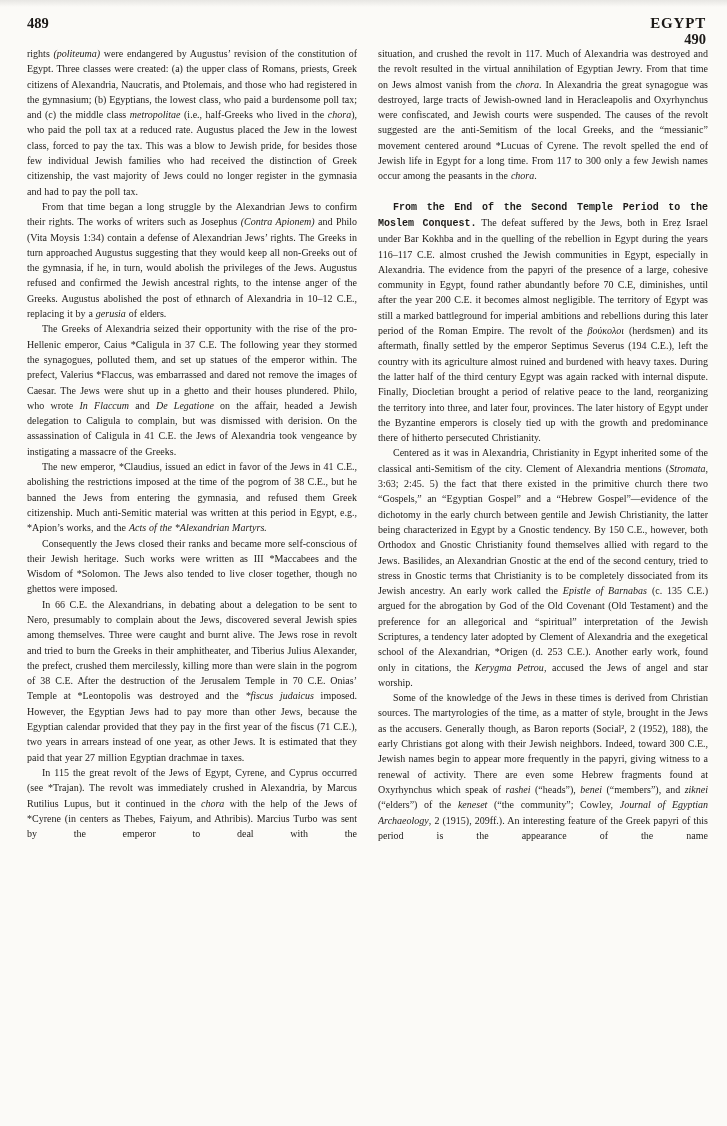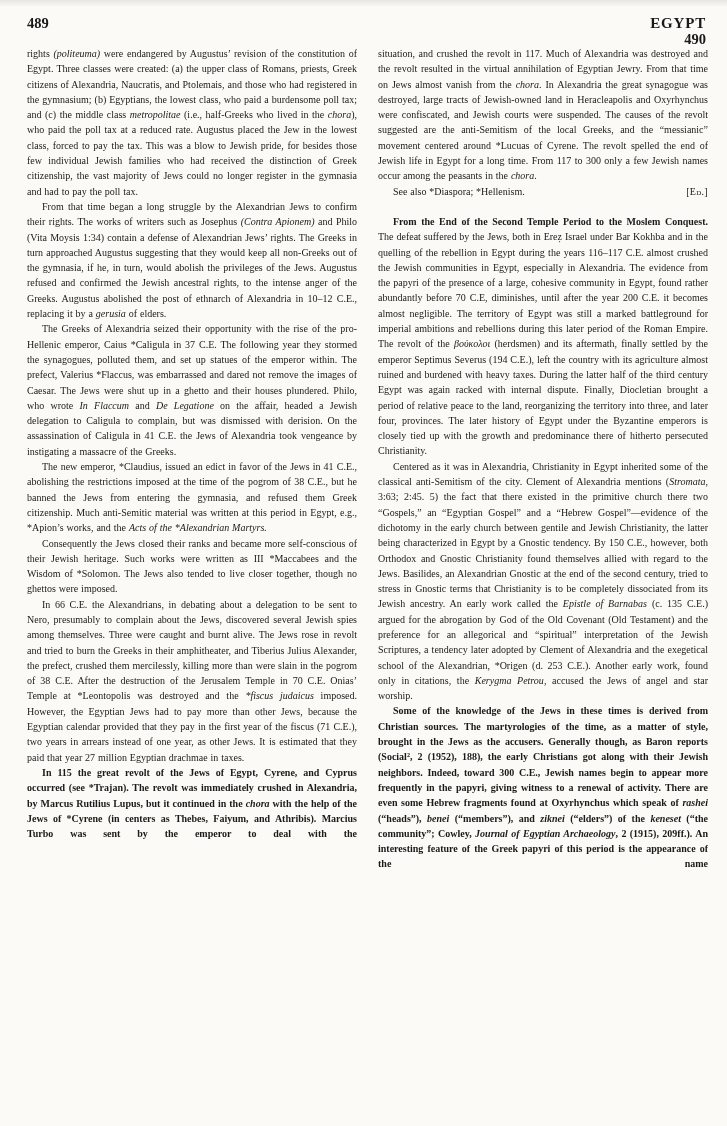--- a/index.html
+++ b/index.html
@@ -29,24 +29,24 @@
   }
   .col{
     width:330px;height:1066px;overflow:hidden;
     text-align:justify;
     font-size:10px;line-height:15.3px;
     word-spacing:0.04em;
   }
   .col p{margin:0;}
   .col p.indent{text-indent:15px;}
   .col p.space-before{margin-top:15px;}
-  .col p.justify-last{text-align-last:justify;font-weight:bold;}
+  .col p.justify-last{text-align-last:justify;}
   .col p.has-tag{position:relative;}
   .it{font-style:italic;}
-  .bd{font-weight:bold;}
+  .bd{font-weight:bold;font-family:Liberation Mono, monospace;}
   .ed-tag{
     position:absolute;right:0;top:0;
     font-variant:small-caps;letter-spacing:0.3px;
   }
 </style>
 </head>
 <body>
 
 <div class="page">
   <div class="page-header">
@@ -59,19 +59,18 @@
         <p><span>rights </span><span class="it">(politeuma)</span><span> were endangered by Augustus’ revision of the constitution of Egypt. Three classes were created: (a) the upper class of Romans, priests, Greek citizens of Alexandria, Naucratis, and Ptolemais, and those who had registered in the gymnasium; (b) Egyptians, the lowest class, who paid a burdensome poll tax; and (c) the middle class </span><span class="it">metropolitae</span><span> (i.e., half-Greeks who lived in the </span><span class="it">chora</span><span>), who paid the poll tax at a reduced rate. Augustus placed the Jew in the lowest class, forced to pay the tax. This was a blow to Jewish pride, for besides those few individual Jewish families who had received the distinction of Greek citizenship, the vast majority of Jews could no longer register in the gymnasia and had to pay the poll tax.</span></p>
         <p class="indent"><span>From that time began a long struggle by the Alexandrian Jews to confirm their rights. The works of writers such as Josephus </span><span class="it">(Contra Apionem)</span><span> and Philo (Vita Moysis 1:34) contain a defense of Alexandrian Jews’ rights. The Greeks in turn approached Augustus suggesting that they would keep all non-Greeks out of the gymnasia, if he, in turn, would abolish the privileges of the Jews. Augustus refused and confirmed the Jewish ancestral rights, to the intense anger of the Greeks. Augustus abolished the post of ethnarch of Alexandria in 10–12 C.E., replacing it by a </span><span class="it">gerusia</span><span> of elders.</span></p>
         <p class="indent"><span>The Greeks of Alexandria seized their opportunity with the rise of the pro-Hellenic emperor, Caius *Caligula in 37 C.E. The following year they stormed the synagogues, polluted them, and set up statues of the emperor within. The prefect, Valerius *Flaccus, was embarrassed and dared not remove the images of Caesar. The Jews were shut up in a ghetto and their houses plundered. Philo, who wrote </span><span class="it">In Flaccum</span><span> and </span><span class="it">De Legatione</span><span> on the affair, headed a Jewish delegation to Caligula to complain, but was dismissed with derision. On the assassination of Caligula in 41 C.E. the Jews of Alexandria took vengeance by instigating a massacre of the Greeks.</span></p>
         <p class="indent"><span>The new emperor, *Claudius, issued an edict in favor of the Jews in 41 C.E., abolishing the restrictions imposed at the time of the pogrom of 38 C.E., but he banned the Jews from entering the gymnasia, and refused them Greek citizenship. Much anti-Semitic material was written at this period in Egypt, e.g., *Apion’s works, and the </span><span class="it">Acts of the *Alexandrian Martyrs.</span></p>
         <p class="indent"><span>Consequently the Jews closed their ranks and became more self-conscious of their Jewish heritage. Such works were written as III *Maccabees and the Wisdom of *Solomon. The Jews also tended to live closer together, though no ghettos were imposed.</span></p>
         <p class="indent"><span>In 66 C.E. the Alexandrians, in debating about a delegation to be sent to Nero, presumably to complain about the Jews, discovered several Jewish spies among themselves. Three were caught and burnt alive. The Jews rose in revolt and tried to burn the Greeks in their amphitheater, and Tiberius Julius Alexander, the prefect, crushed them mercilessly, killing more than were slain in the pogrom of 38 C.E. After the destruction of the Jerusalem Temple in 70 C.E. Onias’ Temple at *Leontopolis was destroyed and the </span><span class="it">*fiscus judaicus</span><span> imposed. However, the Egyptian Jews had to pay more than other Jews, because the Egyptian calendar provided that they pay in the first year of the fiscus (71 C.E.), two years in arrears instead of one year, as other Jews. It is estimated that they paid that year 27 million Egyptian drachmae in taxes.</span></p>
         <p class="indent justify-last"><span>In 115 the great revolt of the Jews of Egypt, Cyrene, and Cyprus occurred (see *Trajan). The revolt was immediately crushed in Alexandria, by Marcus Rutilius Lupus, but it continued in the </span><span class="it">chora</span><span> with the help of the Jews of *Cyrene (in centers as Thebes, Faiyum, and Athribis). Marcius Turbo was sent by the emperor to deal with the</span></p>
       </div>
     <div class="col">
         <p><span>situation, and crushed the revolt in 117. Much of Alexandria was destroyed and the revolt resulted in the virtual annihilation of Egyptian Jewry. From that time on Jews almost vanish from the </span><span class="it">chora</span><span>. In Alexandria the great synagogue was destroyed, large tracts of Jewish-owned land in Heracleapolis and Oxyrhynchus were confiscated, and Jewish courts were suspended. The causes of the revolt suggested are the anti-Semitism of the local Greeks, and the “messianic” movement centered around *Lucuas of Cyrene. The revolt spelled the end of Jewish life in Egypt for a long time. From 117 to 300 only a few Jewish names occur among the peasants in the </span><span class="it">chora</span><span>.</span></p>
-        <p class="indent has-tag"><span>See also *Diaspora; *Hellenism.</span><span class="ed-tag">[Ed.]</span></p>
         <p class="indent space-before"><span class="bd">From the End of the Second Temple Period to the Moslem Conquest.</span><span> The defeat suffered by the Jews, both in Ereẓ Israel under Bar Kokhba and in the quelling of the rebellion in Egypt during the years 116–117 C.E. almost crushed the Jewish communities in Egypt, especially in Alexandria. The evidence from the papyri of the presence of a large, cohesive community in Egypt, found rather abundantly before 70 C.E, diminishes, until after the year 200 C.E. it becomes almost negligible. The territory of Egypt was still a marked battleground for imperial ambitions and rebellions during this later period of the Roman Empire. The revolt of the </span><span class="it">βούκολοι</span><span> (herdsmen) and its aftermath, finally settled by the emperor Septimus Severus (194 C.E.), left the country with its agriculture almost ruined and burdened with heavy taxes. During the latter half of the third century Egypt was again racked with internal dispute. Finally, Diocletian brought a period of relative peace to the land, reorganizing the territory into three, and later four, provinces. The later history of Egypt under the Byzantine emperors is closely tied up with the growth and predominance there of hitherto persecuted Christianity.</span></p>
         <p class="indent"><span>Centered as it was in Alexandria, Christianity in Egypt inherited some of the classical anti-Semitism of the city. Clement of Alexandria mentions (</span><span class="it">Stromata</span><span>, 3:63; 2:45. 5) the fact that there existed in the primitive church there two “Gospels,” an “Egyptian Gospel” and a “Hebrew Gospel”—evidence of the dichotomy in the early church between gentile and Jewish Christianity, the latter being characterized in Egypt by a Gnostic tendency. By 150 C.E., however, both Orthodox and Gnostic Christianity found themselves allied with regard to the Jews. Basilides, an Alexandrian Gnostic at the end of the second century, tried to stress in Gnostic terms that Christianity is to be completely dissociated from its Jewish ancestry. An early work called the </span><span class="it">Epistle of Barnabas</span><span> (c. 135 C.E.) argued for the abrogation by God of the Old Covenant (Old Testament) and the preference for an allegorical and “spiritual” interpretation of the Jewish Scriptures, a tendency later adopted by Clement of Alexandria and the exegetical school of the Alexandrian, *Origen (d. 253 C.E.). Another early work, found only in citations, the </span><span class="it">Kerygma Petrou</span><span>, accused the Jews of angel and star worship.</span></p>
         <p class="indent justify-last"><span>Some of the knowledge of the Jews in these times is derived from Christian sources. The martyrologies of the time, as a matter of style, brought in the Jews as the accusers. Generally though, as Baron reports (Social², 2 (1952), 188), the early Christians got along with their Jewish neighbors. Indeed, toward 300 C.E., Jewish names begin to appear more frequently in the papyri, giving witness to a renewal of activity. There are even some Hebrew fragments found at Oxyrhynchus which speak of </span><span class="it">rashei</span><span> (“heads”), </span><span class="it">benei</span><span> (“members”), and </span><span class="it">ziknei</span><span> (“elders”) of the </span><span class="it">keneset</span><span> (“the community”; Cowley, </span><span class="it">Journal of Egyptian Archaeology</span><span>, 2 (1915), 209ff.). An interesting feature of the Greek papyri of this period is the appearance of the name</span></p>
       </div>
   </div>
 </div>
 
 </body></html>

